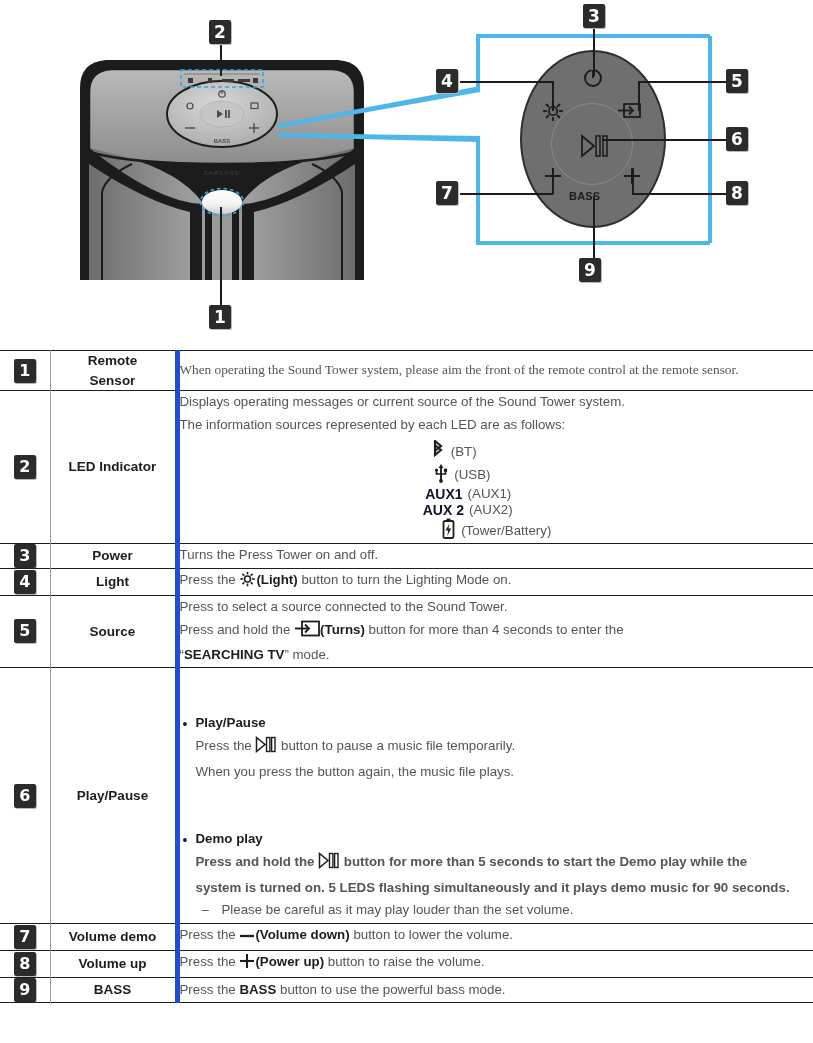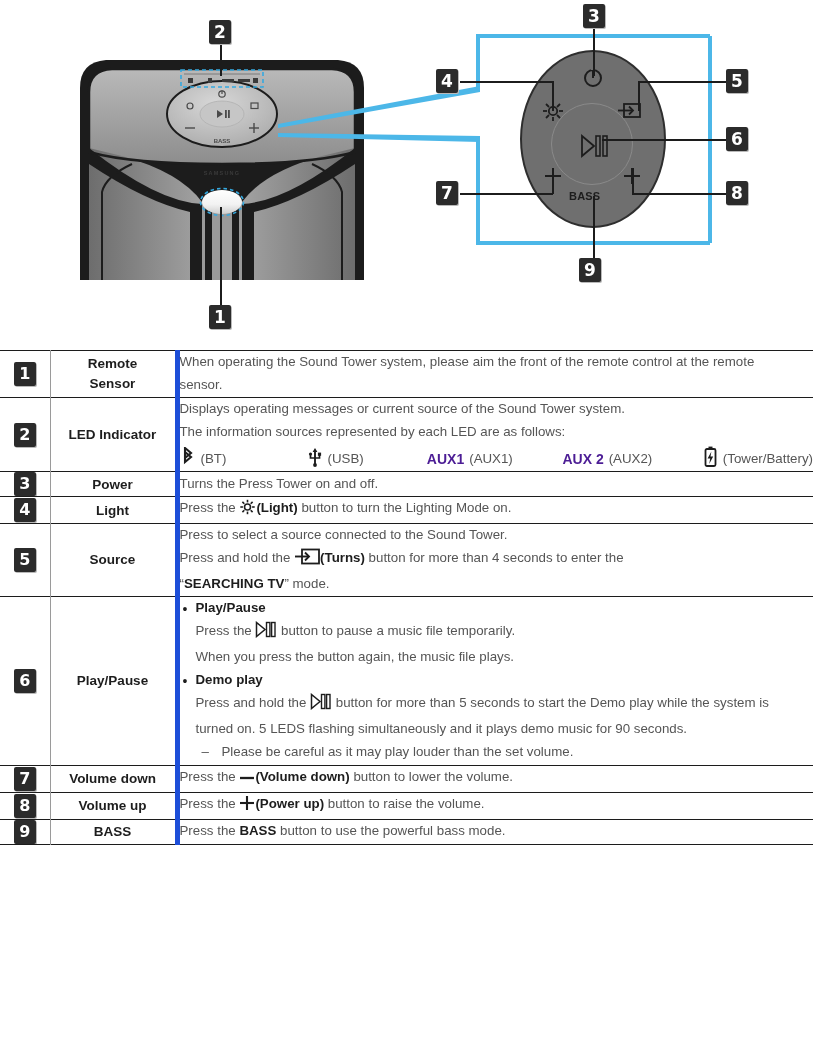--- a/index.html
+++ b/index.html
@@ -85,37 +85,37 @@
     width: 22px; height: 24px; font-size: 16px;
     margin: 0 auto;
     box-shadow: 1px 1px 0 #b9b9b9;
   }
 
   .desc-line {
     font-size: 13.3px; line-height: 1.72; color: #555555;
     white-space: nowrap;
   }
   .desc-line.wrap { white-space: normal; }
-  .b { font-weight: bold; color: #1d1d1d; }
+  .b { font-weight: bold; color: #1d1d1d; margin-top: 44px; }
 
   ul.bullets { margin: 0; padding: 0 0 0 16px; list-style: none; }
   ul.bullets > li { position: relative; margin: 0 0 1px 0; }
   ul.bullets > li::before {
     content: "\2022"; position: absolute; left: -13px; top: 0;
     color: #1d1d1d; font-size: 14px; line-height: 1.72;
   }
   .sub-dash { position: relative; padding-left: 26px; }
   .sub-dash::before {
     content: "\2013"; position: absolute; left: 6px; top: 0; color: #555555;
   }
 
-  .led-row { display: flex; align-items: center; gap: 0; margin-top: 3px; }
+  .led-row { display: flex; align-items: center; gap: 0; margin-top: 3px; flex-direction: column; }
   .led-item { display: flex; align-items: center; font-size: 13.3px; color: #555555; }
   .led-item .lbl { margin-left: 5px; }
-  .led-item .aux { font-weight: bold; color: #4c1d95; font-size: 14px; }
+  .led-item .aux { font-weight: bold; color: #0f172a; font-size: 14px; }
 
   .ico { display: inline-block; vertical-align: -3px; }
 </style>
 </head>
 <body>
 
 <div class="page">
 
   <div class="diagram">
 
@@ -298,21 +298,21 @@
 
       <tr>
         <td class="col-num">
           <div class="badge">1</div>
         </td>
         <td class="col-name">
           <div>Remote</div>
           <div>Sensor</div>
         </td>
         <td class="col-desc">
-          <div class="desc-line wrap" style="max-width:612px;">When operating the Sound Tower system, please aim the front of the remote control at the remote sensor.</div>
+          <div class="desc-line wrap" style="max-width:612px;font-family:Liberation Serif, serif;">When operating the Sound Tower system, please aim the front of the remote control at the remote sensor.</div>
         </td>
       </tr>
 
       <tr>
         <td class="col-num">
           <div class="badge">2</div>
         </td>
         <td class="col-name">
           <div>LED Indicator</div>
         </td>
@@ -443,39 +443,39 @@
                 <span>Press the </span><span class="ico"><svg width="22" height="17" viewBox="0 0 22 17">
                       <polygon points="1.5,1.5 1.5,15.5 10,8.5" fill="none" stroke="#1d1d1d" stroke-width="1.5"></polygon>
                       <rect x="11.5" y="1.5" width="3.4" height="14" fill="none" stroke="#1d1d1d" stroke-width="1.4"></rect>
                       <rect x="16.6" y="1.5" width="3.4" height="14" fill="none" stroke="#1d1d1d" stroke-width="1.4"></rect>
                     </svg></span><span> button to pause a music file temporarily.</span>
               </div>
               <div class="desc-line">When you press the button again, the music file plays.</div>
             </li>
             <li>
               <div class="desc-line b">Demo play</div>
-              <div class="desc-line wrap" style="max-width:600px;">
+              <div class="desc-line wrap" style="max-width:600px;font-weight:bold;">
                 <span>Press and hold the </span><span class="ico"><svg width="22" height="17" viewBox="0 0 22 17">
                       <polygon points="1.5,1.5 1.5,15.5 10,8.5" fill="none" stroke="#1d1d1d" stroke-width="1.5"></polygon>
                       <rect x="11.5" y="1.5" width="3.4" height="14" fill="none" stroke="#1d1d1d" stroke-width="1.4"></rect>
                       <rect x="16.6" y="1.5" width="3.4" height="14" fill="none" stroke="#1d1d1d" stroke-width="1.4"></rect>
                     </svg></span><span> button for more than 5 seconds to start the Demo play while the system is turned on. 5 LEDS flashing simultaneously and it plays demo music for 90 seconds.</span>
               </div>
               <div class="desc-line sub-dash">Please be careful as it may play louder than the set volume.</div>
             </li>
           </ul>
         </td>
       </tr>
 
       <tr>
         <td class="col-num">
           <div class="badge">7</div>
         </td>
         <td class="col-name">
-          <div>Volume down</div>
+          <div>Volume demo</div>
         </td>
         <td class="col-desc">
           <div class="desc-line">
             <span>Press the </span><span class="ico"><svg width="16" height="12" viewBox="0 0 16 12">
                   <line x1="1" y1="6" x2="15" y2="6" stroke="#1d1d1d" stroke-width="2.3"></line>
                 </svg></span><span class="b">(Volume down)</span><span> button to lower the volume.</span>
           </div>
         </td>
       </tr>
 

